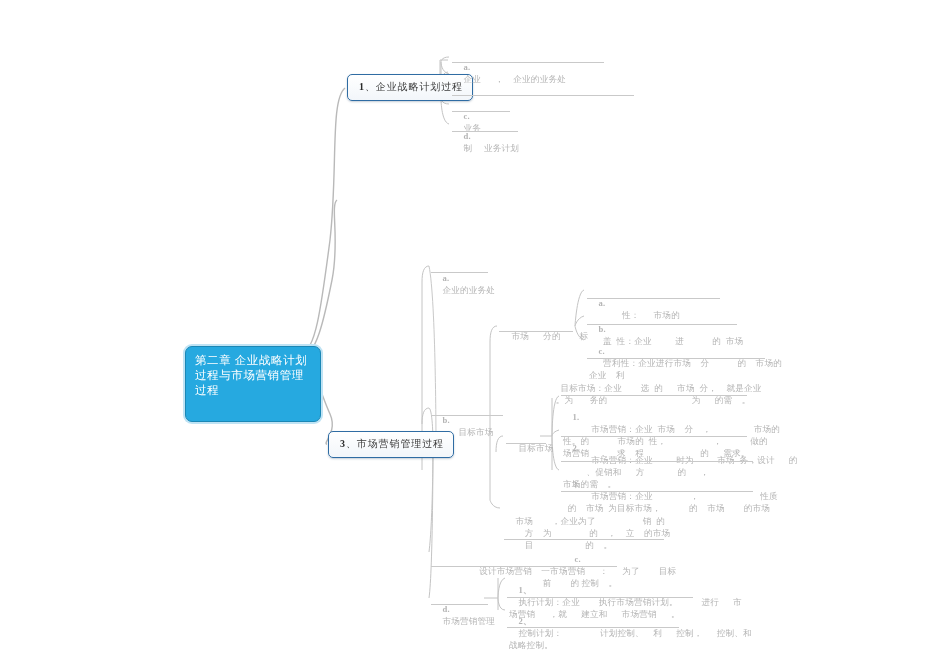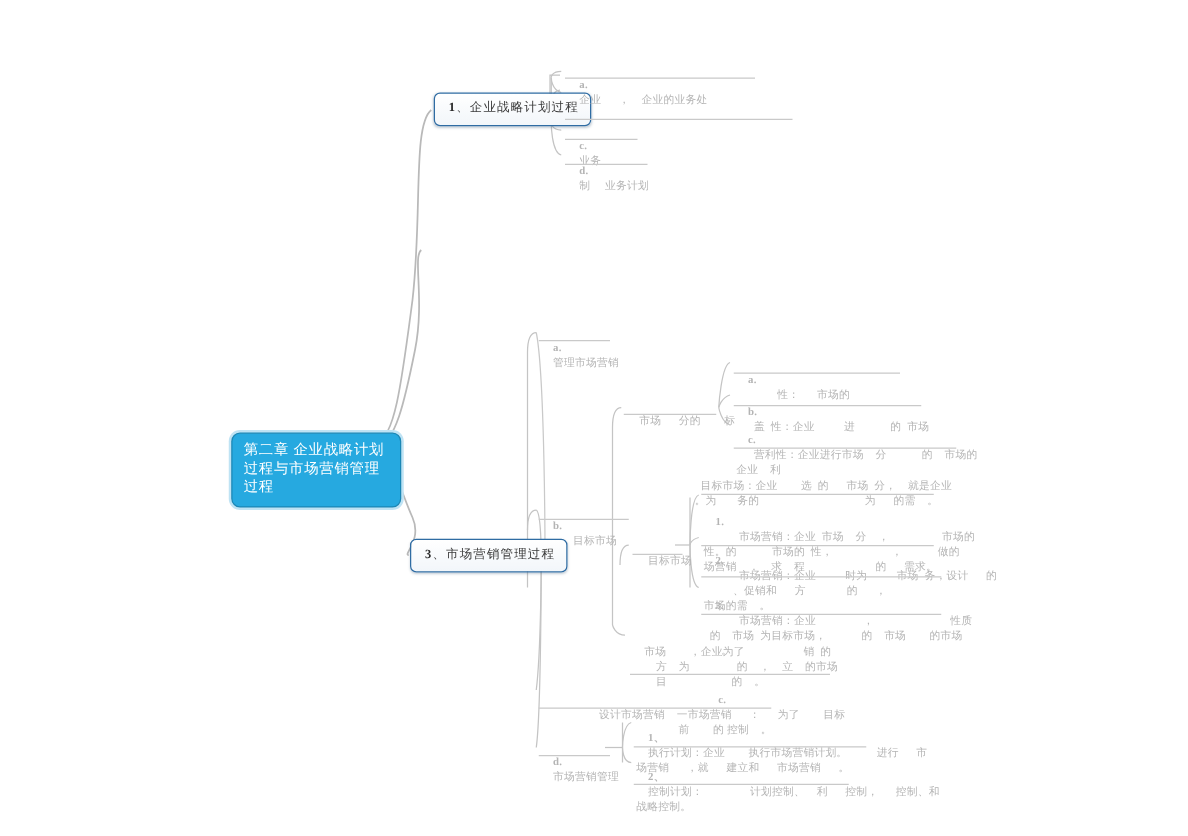--- a/index.html
+++ b/index.html
@@ -10,21 +10,21 @@
   #canvas{position:absolute;inset:0;width:950px;height:669px;}
   svg.links{position:absolute;left:0;top:0;width:950px;height:669px;pointer-events:none;}
 
   
   .center-node{
     position:absolute;left:185px;top:346px;width:118px;
     background:#26a9e0;
     border:1px solid #1b87b5;
     border-radius:7px;
     box-shadow:0 0 0 2px #bfe3f4;
-    padding:6px 7px 7px 9px;
+    padding:6px 7px 23px 9px;
     color:#ffffff;font-size:11.5px;line-height:15px;letter-spacing:.6px;
     font-weight:400;
   }
 
   
   .branch-node{
     position:absolute;
     background:linear-gradient(#ffffff,#f2f6fa);
     border:1.6px solid #2f6ca3;
     border-radius:5px;
@@ -151,21 +151,21 @@
   </div>
   <div class="uline" style="left:452px;top:131px;width:66px;"></div>
 
 
   <div class="branch-node" id="node-b3">
     <b>3</b><span>、</span><span>市场营销管理过程</span>
   </div>
 
   <div class="leaf" style="left:433px;top:260px;width:150px;">
     <span class="idx">a.</span>
-    <span>管理市场营销</span>
+    <span>企业的业务处</span>
   </div>
   <div class="uline" style="left:431px;top:272px;width:57px;"></div>
 
   <div class="leaf" style="left:433px;top:402px;width:120px;">
     <span class="idx">b.</span>
     <span style="padding-left:16px">目标市场</span>
   </div>
   <div class="uline" style="left:431px;top:415px;width:72px;"></div>
 
   <div class="leaf" style="left:502px;top:318px;width:120px;">

